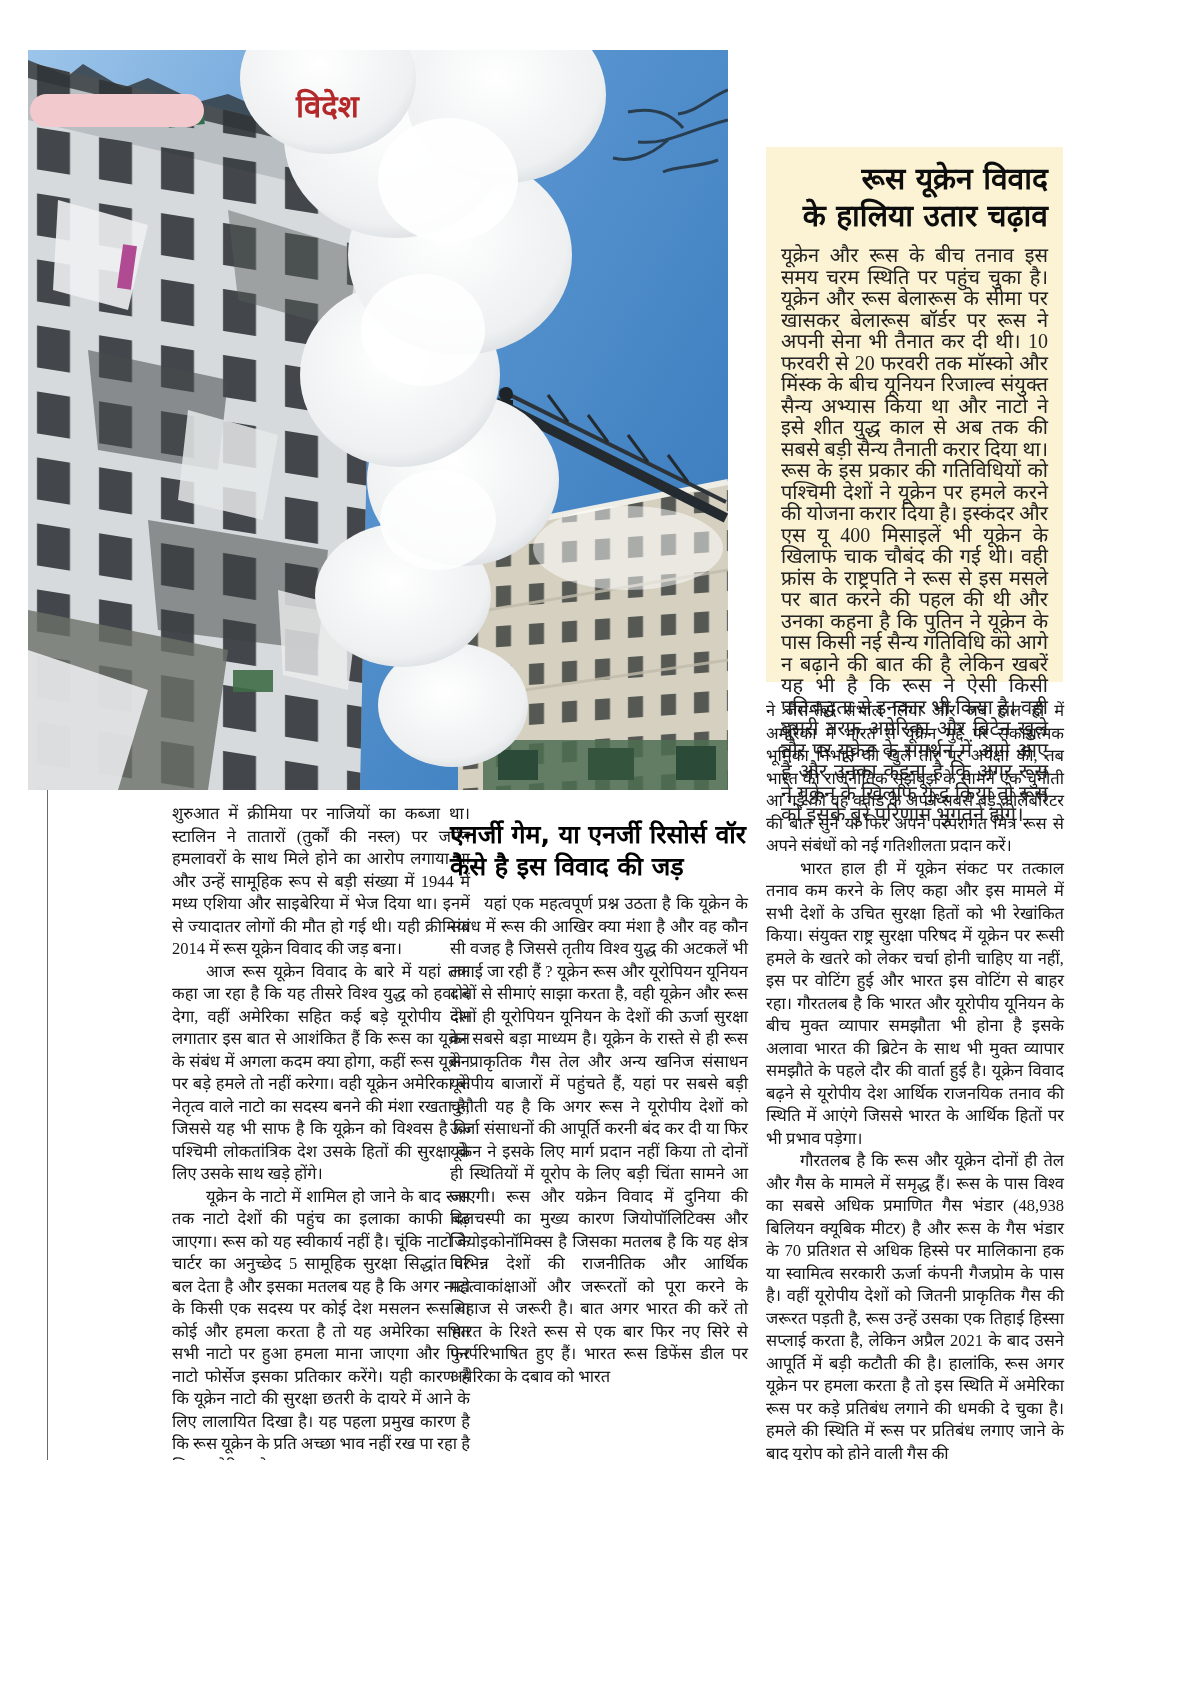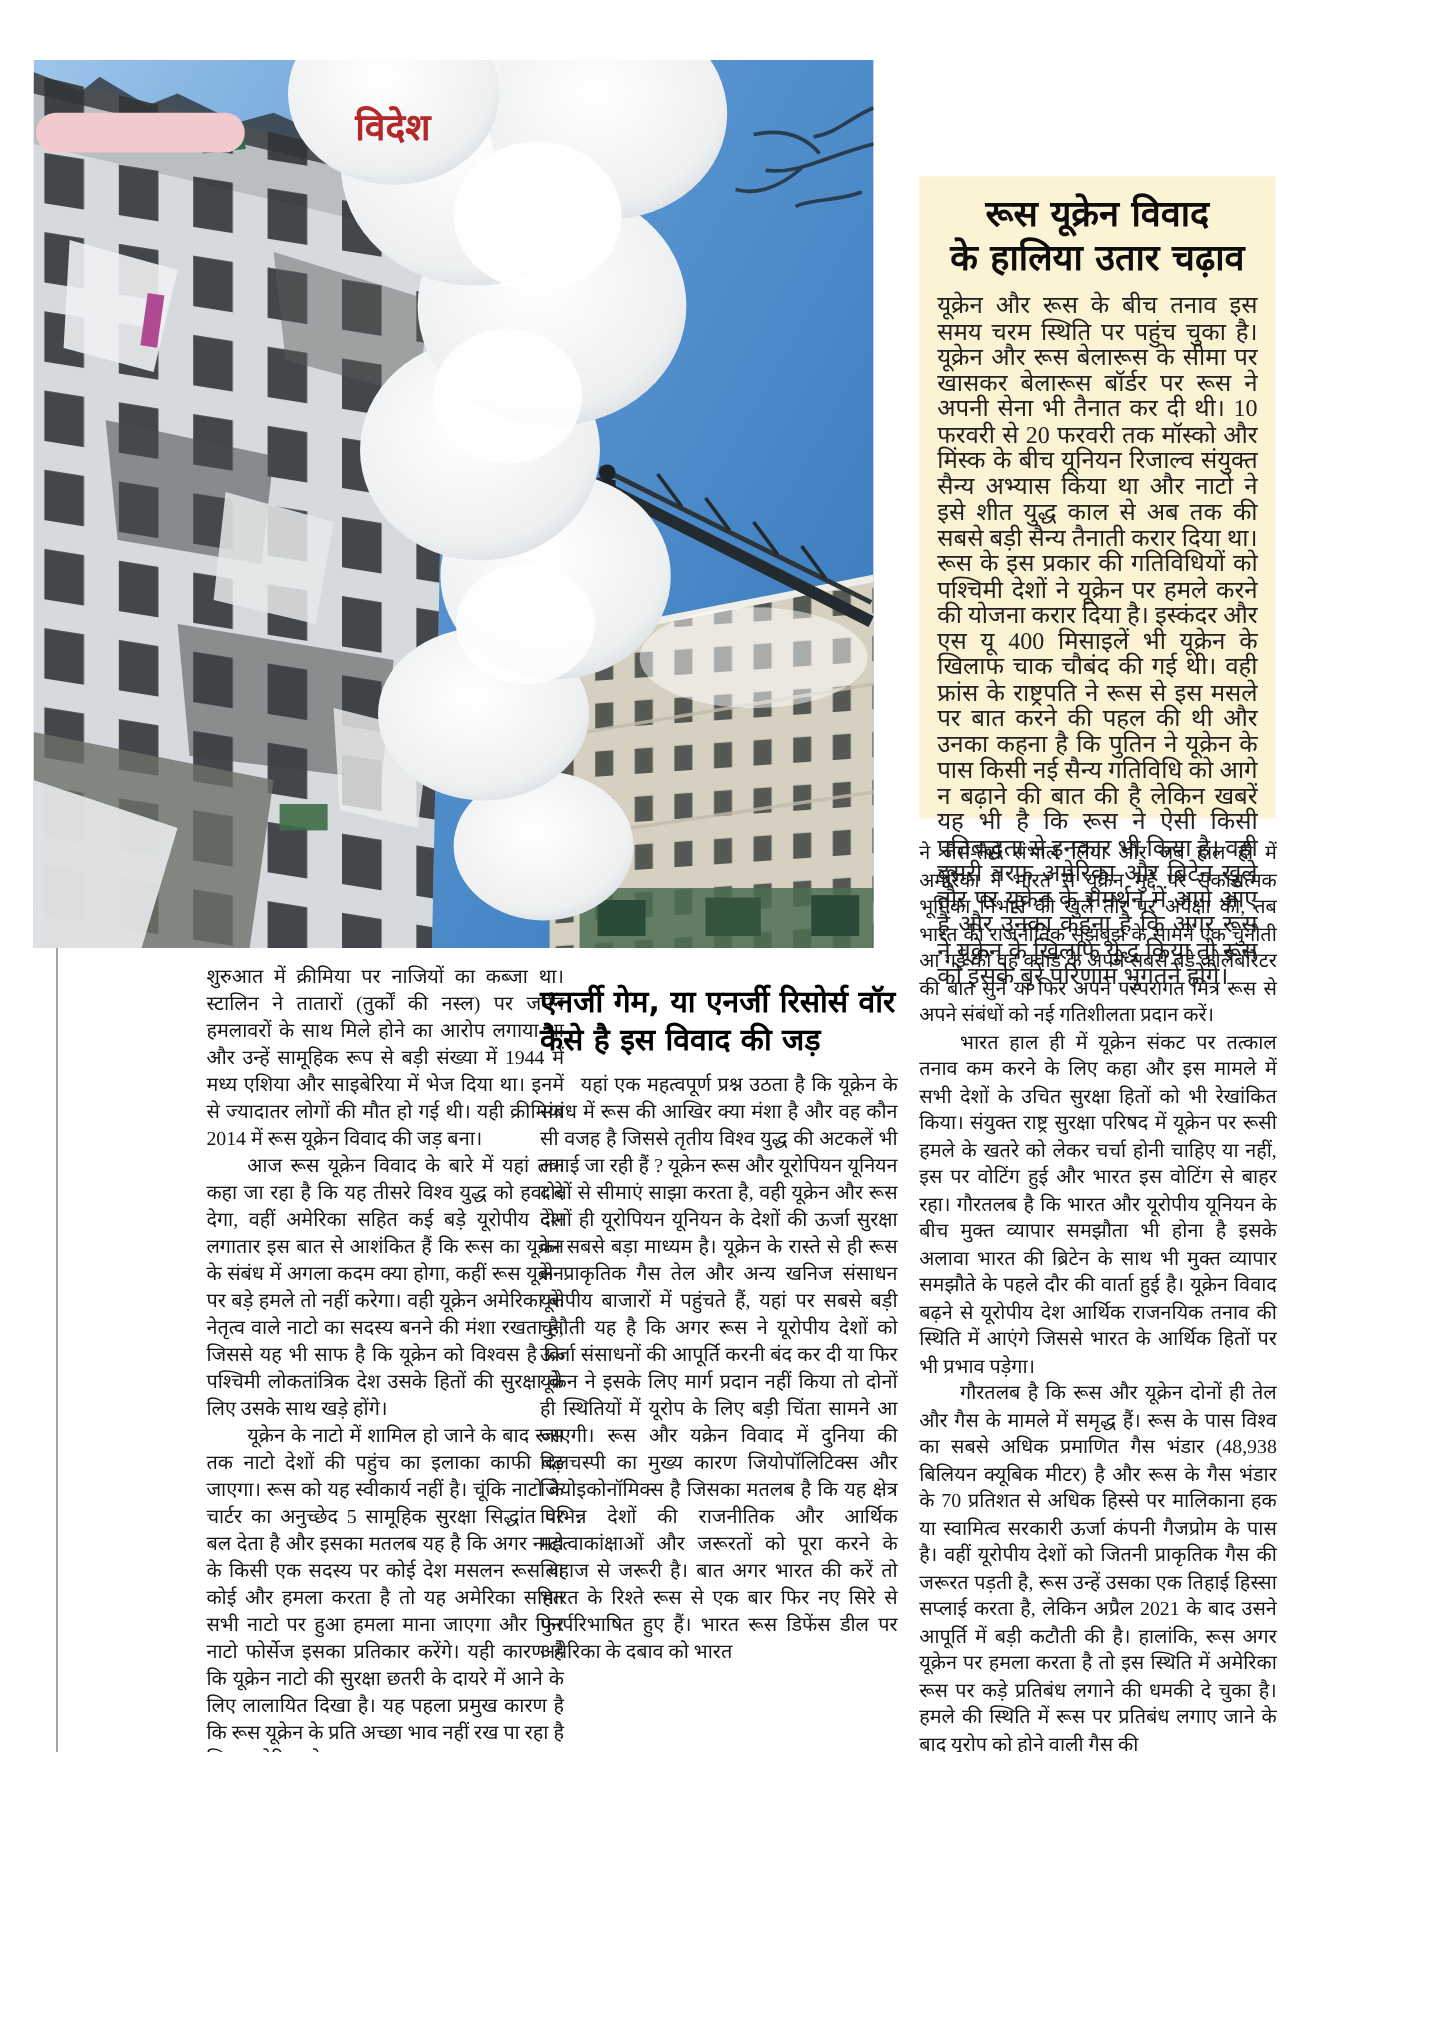--- a/index.html
+++ b/index.html
@@ -27,21 +27,21 @@
     font-family:"DejaVu Sans","Liberation Sans",sans-serif;
   }
 
   
   .highlight{
     position:absolute;left:766px;top:147px;width:297px;height:535px;
     box-sizing:border-box;background:#fbf3d3;padding:14px 15px 12px 15px;
   }
   .highlight-title{
     font-size:30px;line-height:1.22;font-weight:bold;color:#0d0d0d;
-    text-align:center;font-family:"DejaVu Sans","Liberation Sans",sans-serif;
+    text-align:right;font-family:"DejaVu Sans","Liberation Sans",sans-serif;
   }
   .highlight-body{
     margin-top:11px;font-size:20px;line-height:21.5px;text-align:justify;color:#222;
   }
 
   
   .col{
     position:absolute;width:298px;
     font-size:16.5px;line-height:22.5px;text-align:justify;color:#161616;
   }

